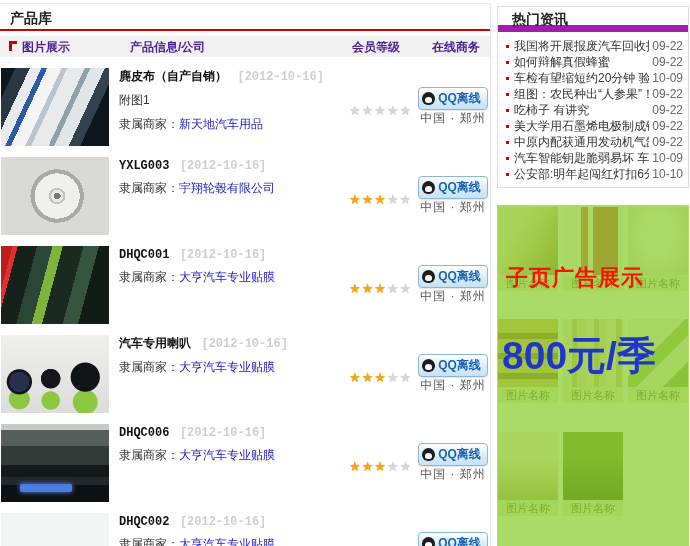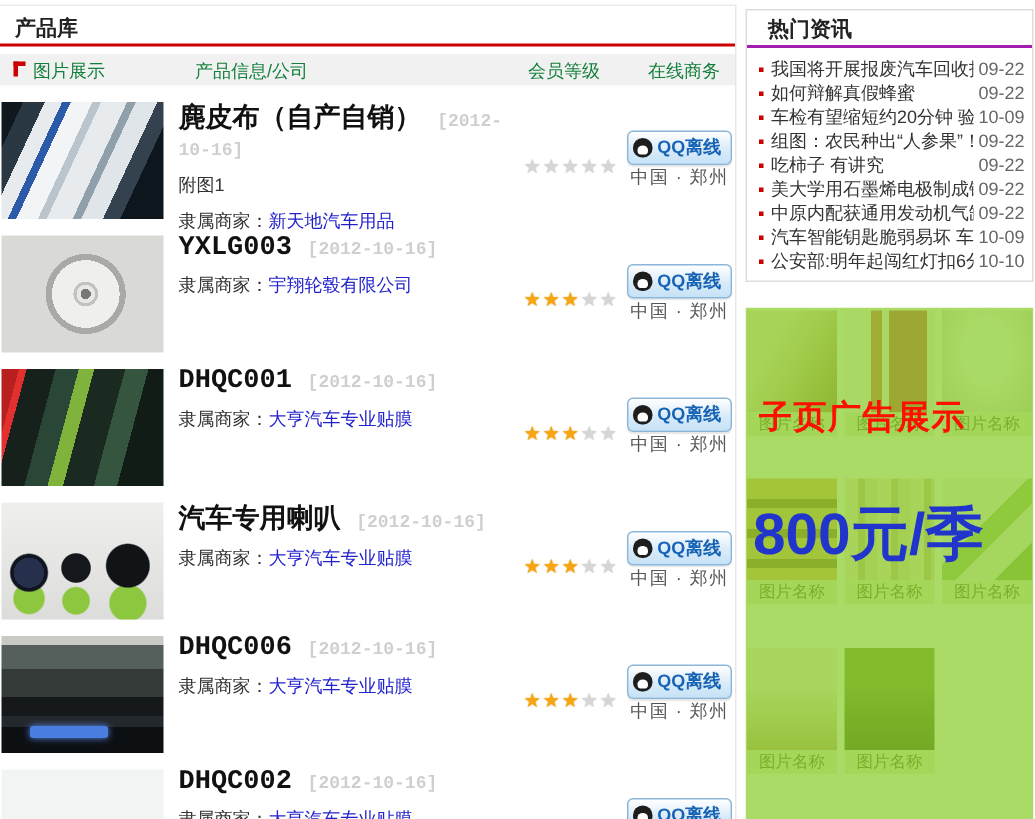--- a/index.html
+++ b/index.html
@@ -6,31 +6,31 @@
   html,body { width:690px; height:546px; overflow:hidden; background:#fff;
     font-family:"Liberation Sans","DejaVu Sans",sans-serif; }
   .page { position:relative; width:690px; height:541px; }
 
   
   .left-panel { position:absolute; left:0; top:0; width:490px; height:546px; }
   .left-title { margin-top:3px; border-top:1px solid #ececec; height:28px; line-height:28px;
     padding-left:10px; font-size:14px; font-weight:bold; color:#222;
     border-bottom:2px solid #cc0000; }
   .table-header { position:relative; margin-top:5px; height:21px; background:#f1f1f1;
-    font-size:12px; color:#15803d; }
+    font-size:12px; color:#4c1d95;font-weight:bold; }
   .th { position:absolute; top:3px; }
   .th1 { left:22px; } .th2 { left:130px; } .th3 { left:352px; } .th4 { left:432px; }
   .corner-icon { position:absolute; left:9px; top:5px; width:8px; height:10px;
     border-left:3px solid #cc0000; border-top:3px solid #cc0000; }
 
   .rows { position:relative; }
   .row { position:relative; height:89px; }
   .photo { position:absolute; left:1px; top:11px; width:108px; height:78px; overflow:hidden; }
   .info { position:absolute; left:119px; top:9px; width:228px; }
-  .name { font-size:18px; font-weight:bold; color:#111;
+  .name { font-size:12px; font-weight:bold; color:#111;
     font-family:"Liberation Mono","DejaVu Sans Mono",monospace; }
   .pdate { font-size:12px; font-weight:bold; color:#cfcfcf; margin-left:6px;
     font-family:"Liberation Mono","DejaVu Sans Mono",monospace; }
   .extra { font-size:12px; color:#333; margin-top:7px; }
   .extra:empty { display:none; }
   .merchant { font-size:12px; color:#333; margin-top:7px; }
   .company-link { color:#2222cc; text-decoration:none; cursor:pointer;text-align:center; }
   .stars { position:absolute; left:349px; top:46px; font-size:13px; letter-spacing:1px; white-space:nowrap; }
   .star-filled { color:#f7a612; text-shadow:0 0 1px #d88a00; }
   .star-empty { color:#d6d6d6; text-shadow:0 0 1px #bbb; }
@@ -67,21 +67,21 @@
   .p5::after { content:""; position:absolute; left:18%; bottom:13%; width:48%; height:10%;
     background:#4a7de0; border-radius:2px; box-shadow:0 0 5px #5a8af0; }
   .p6 { background-image:
     radial-gradient(circle at 45% 118%,#23282c 0 24%,transparent 25%),
     linear-gradient(#f2f4f4 0 70%,#dfe3e3 100%); }
 
   
   .right-panel { position:absolute; left:497px; top:6px; width:192px; height:540px; }
   .news-box { border:1px solid #ddd; background:#fff; }
   .right-title { height:25px; line-height:25px; padding-left:14px; font-size:14px;
-    font-weight:bold; color:#222; border-bottom:2px solid #a21caf; }
+    font-weight:bold; color:#222; border-bottom:7px solid #a21caf; }
   .news-list { list-style:none; padding:6px 5px 5px 8px; }
   .news-item { display:flex; align-items:center; height:16px; font-size:12px; color:#333;
     cursor:pointer; white-space:nowrap; }
   .bullet { width:3px; height:3px; background:#cc0000; margin-right:5px; flex:none; }
   .news-title { flex:1; overflow:hidden; }
   .news-date { color:#666; margin-left:3px; flex:none; }
 
   .ad-area { position:absolute; left:0; top:199px; width:192px; height:341px; overflow:hidden;
     cursor:pointer; }
   .ad-grid { position:absolute; inset:0; display:grid; grid-template-columns:1fr 1fr 1fr;

